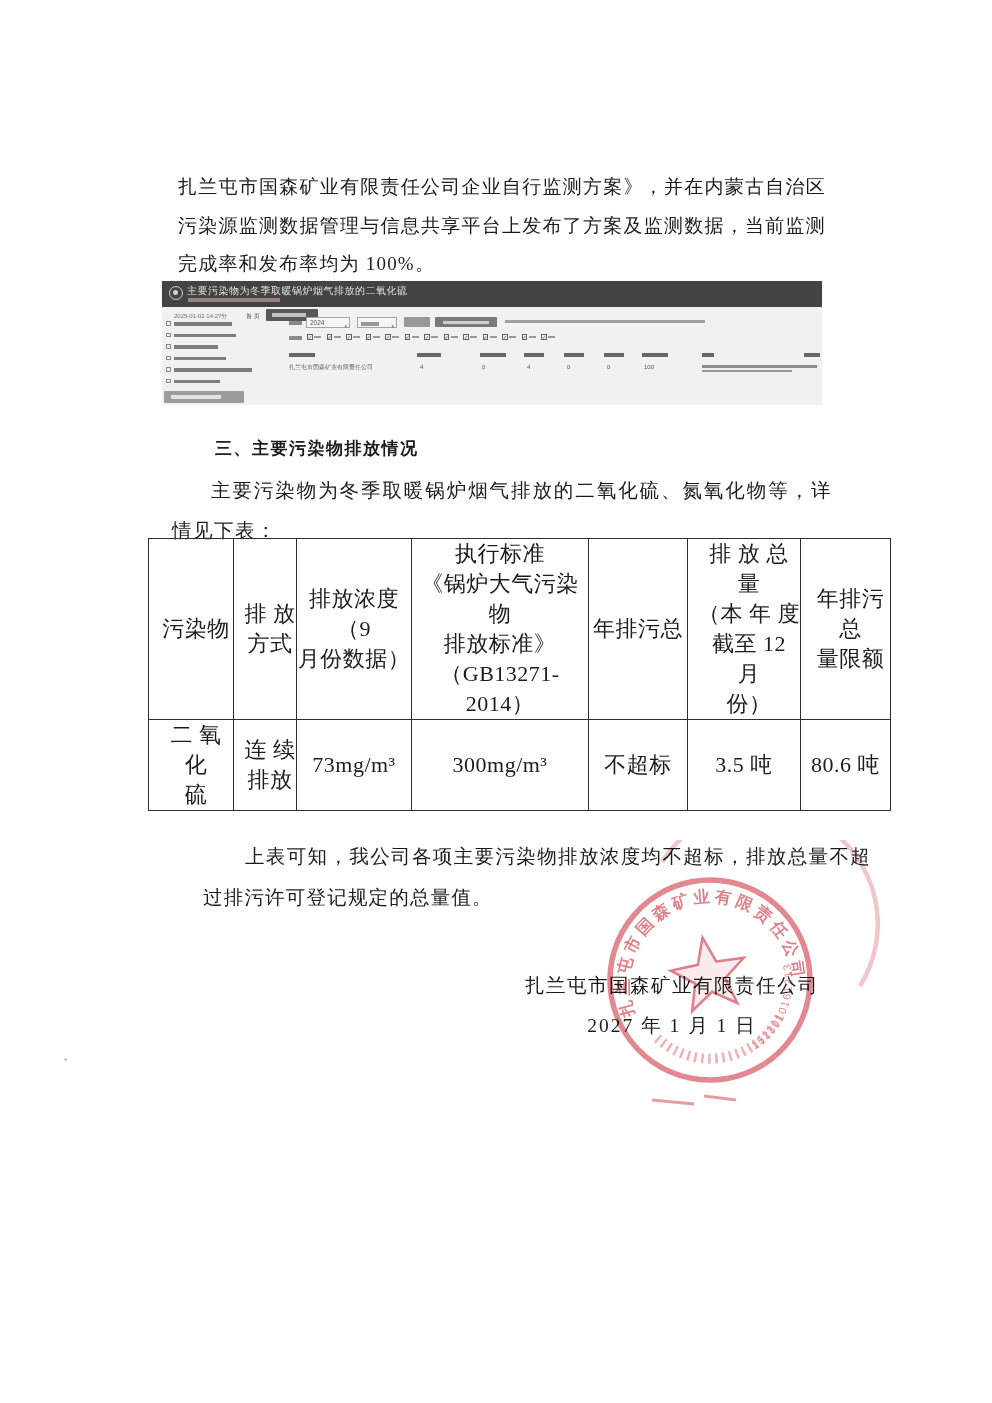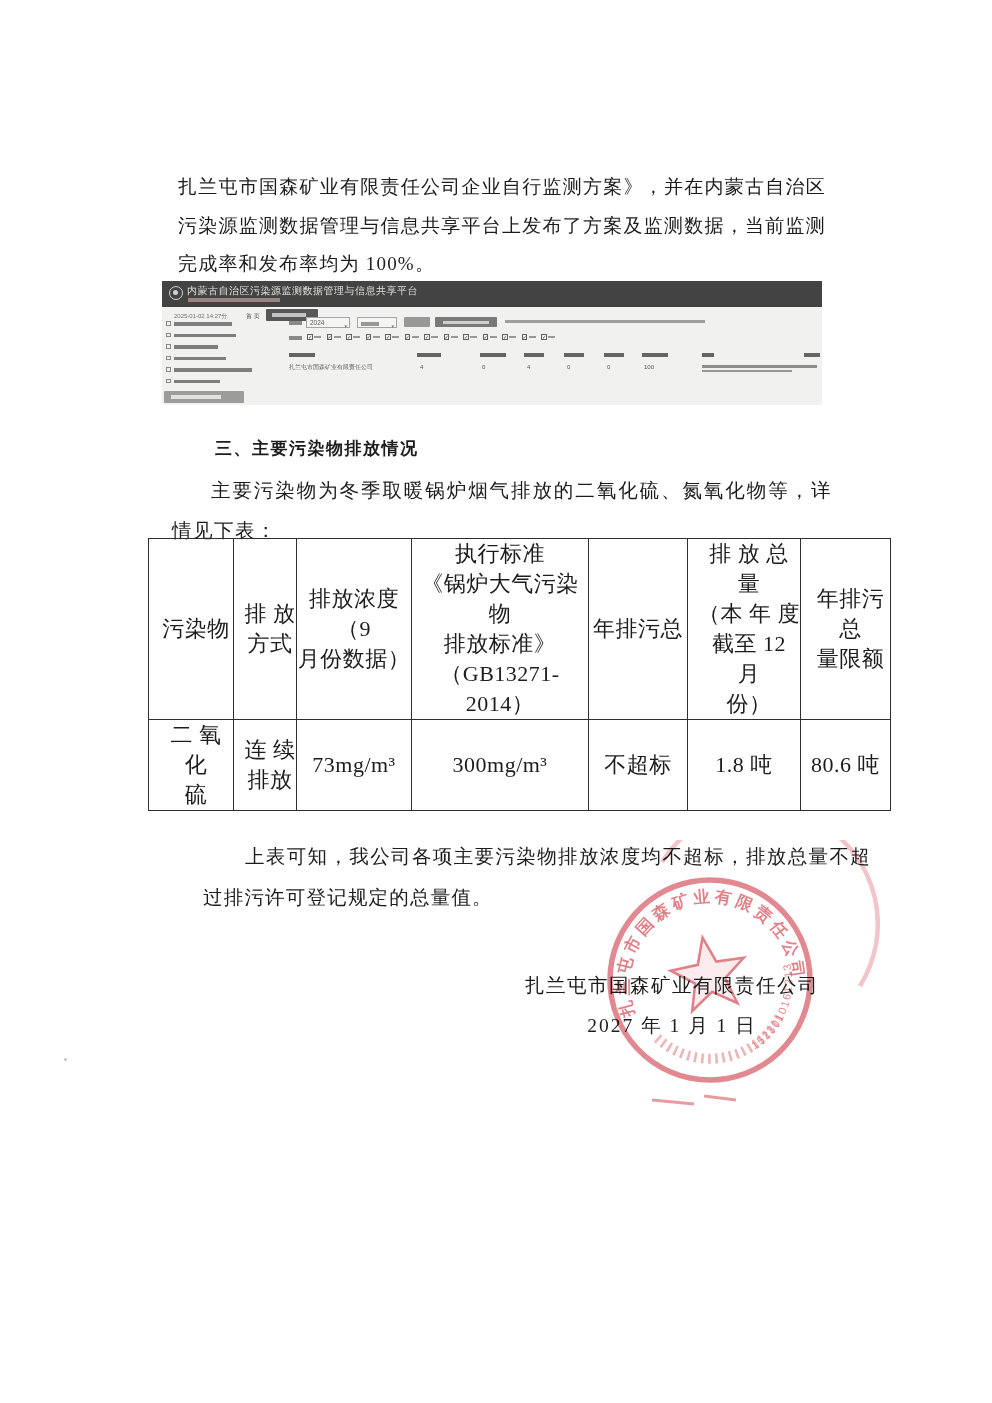--- a/index.html
+++ b/index.html
@@ -69,21 +69,21 @@
   .seal { left:580px; top:840px; width:300px; height:300px; mix-blend-mode:multiply; opacity:.92; }
 </style>
 </head>
 <body>
 
 <div class="abs intro">扎兰屯市国森矿业有限责任公司企业自行监测方案》，并在内蒙古自治区污染源监测数据管理与信息共享平台上发布了方案及监测数据，当前监测完成率和发布率均为 100%。</div>
 
 <div class="abs shot">
   <div class="shot-header">
     <span class="shot-logo"></span>
-    <span class="shot-title">内蒙古自治区污染源监测数据管理与信息共享平台</span>
+    <span class="shot-title">主要污染物为冬季取暖锅炉烟气排放的二氧化硫</span>
     <span class="shot-subbar"></span>
     <span class="tb-item" style="left:532px"><span class="ic"></span><span class="lb"></span></span>
     <span class="tb-item" style="left:558px"><span class="ic"></span><span class="lb"></span></span>
     <span class="tb-item" style="left:584px"><span class="ic"></span><span class="lb"></span></span>
     <span class="tb-item" style="left:610px"><span class="ic"></span><span class="lb"></span></span>
     <span class="tb-item" style="left:636px"><span class="ic"></span><span class="lb"></span></span>
   </div>
   <div class="shot-body">
     <span class="stamp-txt" style="left:12px;top:5px">2025-01-02 14:27分</span>
     <span class="stamp-txt" style="left:84px;top:5px;color:#3f3f3f">首 页</span>
@@ -231,21 +231,21 @@
 量限额</td>
   </tr>
   <tr class="r1">
     <td class="alignL">二 氧 化
 硫</td>
     <td class="alignL">连 续
 排放</td>
     <td>73mg/m³</td>
     <td>300mg/m³</td>
     <td>不超标</td>
-    <td>1.8 吨</td>
+    <td>3.5 吨</td>
     <td>80.6 吨</td>
   </tr>
 </tbody>
   </table>
 
 <div class="abs conclusion">上表可知，我公司各项主要污染物排放浓度均不超标，排放总量不超过排污许可登记规定的总量值。</div>
 
 <div class="abs signature">扎兰屯市国森矿业有限责任公司</div>
 <div class="abs sig-date">2027 年 1 月 1 日</div>
 

